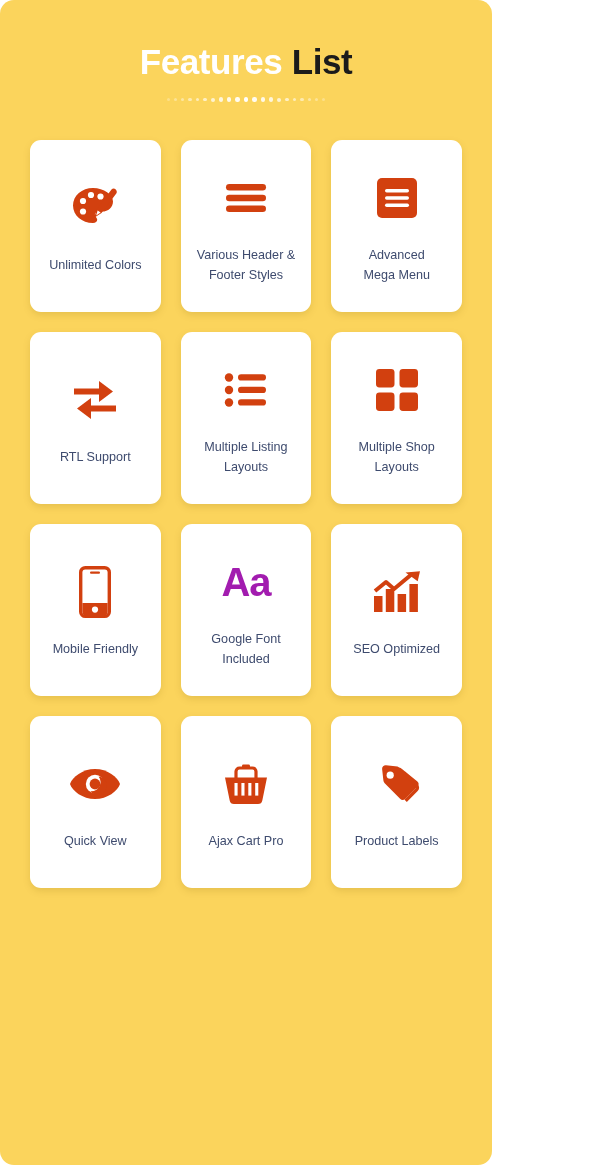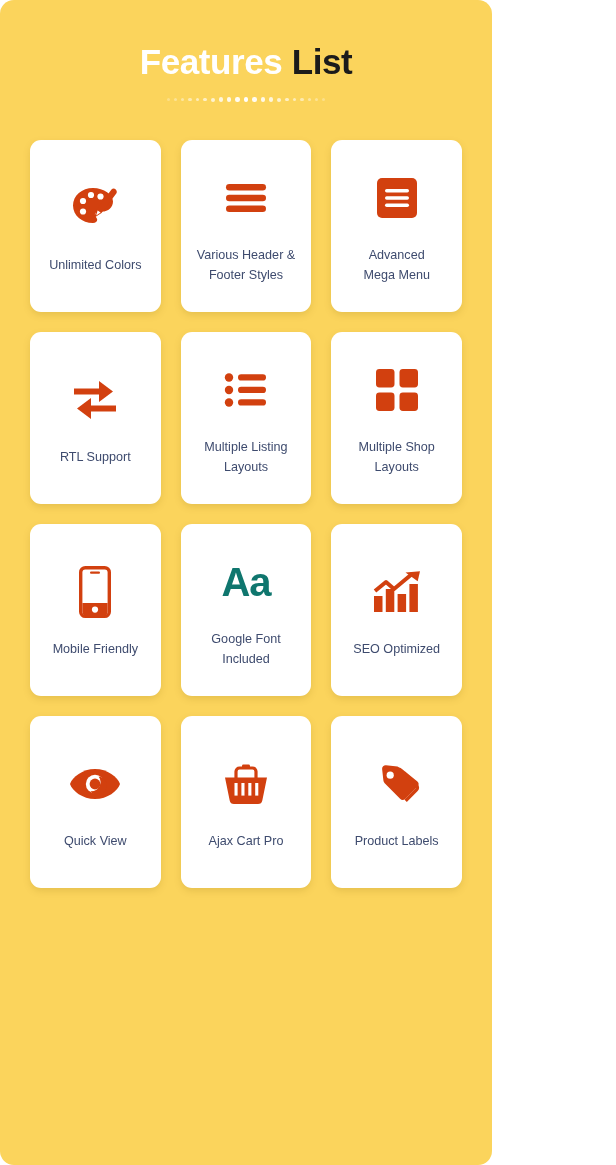--- a/index.html
+++ b/index.html
@@ -89,21 +89,21 @@
   .card-label {
     color: #3E4B6E;
     font-size: 12.6px;
     line-height: 20px;
     text-align: center;
     font-weight: normal;
     white-space: pre-line;
   }
 
   .aa-glyph {
-    color: #0f766e;
+    color: #a21caf;
     font-size: 40px;
     font-weight: bold;
     line-height: 1;
     letter-spacing: -1px;
     font-family: "Liberation Sans", sans-serif;
   }
 </style>
 </head>
 <body>
 

